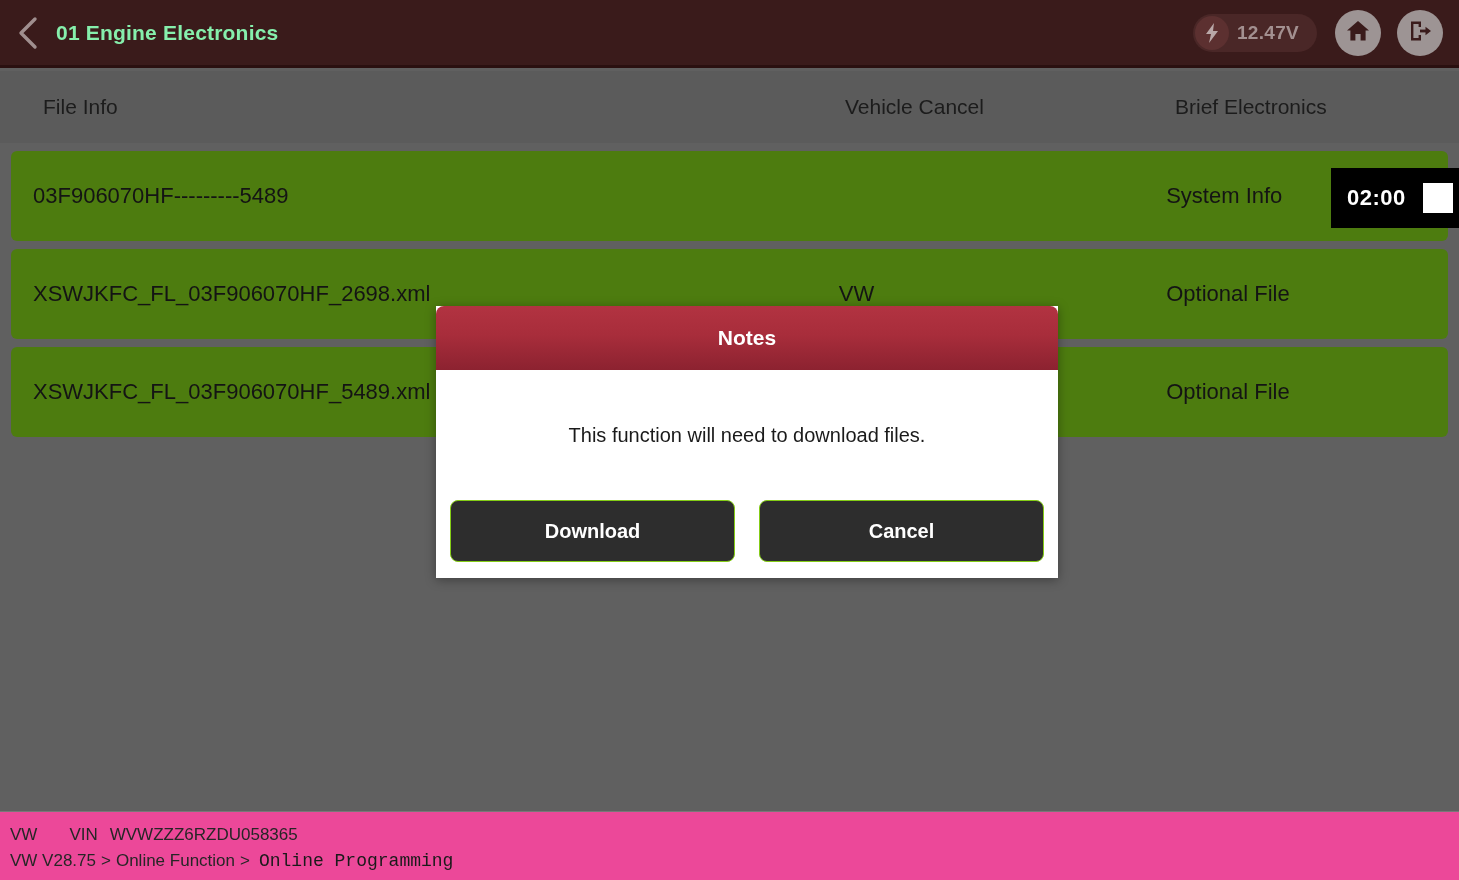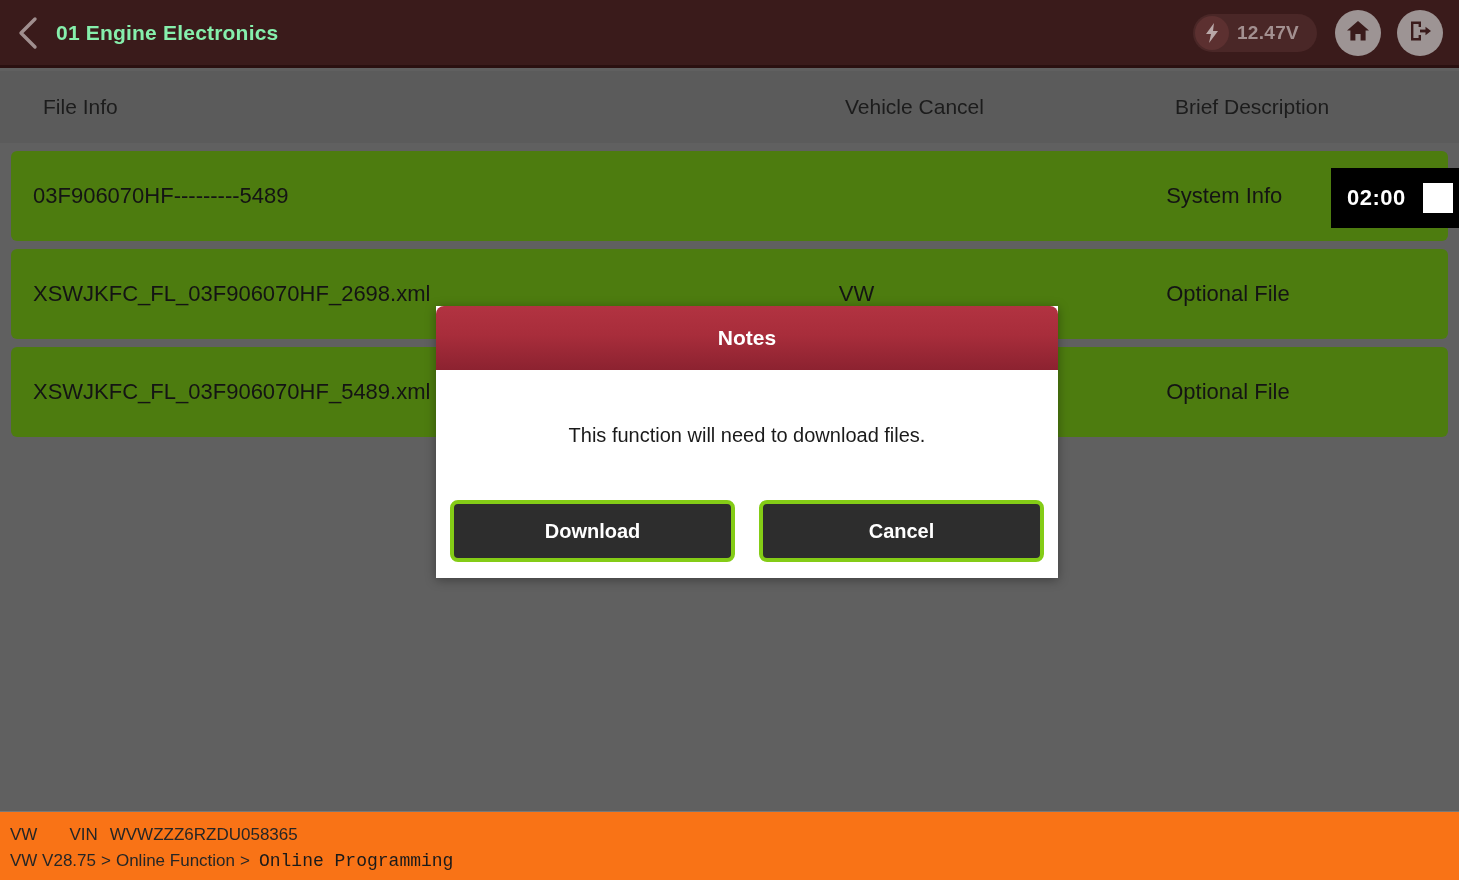--- a/index.html
+++ b/index.html
@@ -153,21 +153,21 @@
     margin-left: 17px;
   }
 
   
   .statusbar {
     position: absolute;
     left: 0;
     bottom: 0;
     width: 1459px;
     height: 69px;
-    background: #f97316;
+    background: #ec4899;
     border-top: 1px solid #787878;
     padding: 10px 0 0 10px;
   }
   .status-line1 {
     font-size: 17px;
     color: #262626;
     line-height: 26px;
     white-space: nowrap;
   }
   .status-line1 .vin-label { margin-left: 32px; }
@@ -226,21 +226,21 @@
   }
   .modal-actions {
     display: flex;
     justify-content: space-between;
     padding: 0 14px 14px 14px;
   }
   .dlg-btn {
     width: 285px;
     height: 62px;
     background: #2d2d2d;
-    border: 4px solid #84cc16;
+    border: 1px solid #84cc16;
     border-radius: 8px;
     color: #ffffff;
     font-size: 20px;
     font-weight: bold;
     font-family: "Liberation Sans", sans-serif;
     cursor: pointer;
   }
 </style>
 </head>
 <body>
@@ -287,21 +287,21 @@
         </svg>
       </span>
     </div>
   </div>
 
   <div class="table-area">
 
     <div class="table-header">
       <div class="col col-file">File Info</div>
       <div class="col col-brand">Vehicle Cancel</div>
-      <div class="col col-desc">Brief Description</div>
+      <div class="col col-desc">Brief Electronics</div>
     </div>
 
     <div class="row">
       <div class="cell cell-file">03F906070HF---------5489</div>
       <div class="cell cell-brand"></div>
       <div class="cell cell-desc">System Info</div>
     </div>
 
     <div class="row">
       <div class="cell cell-file">XSWJKFC_FL_03F906070HF_2698.xml</div>

